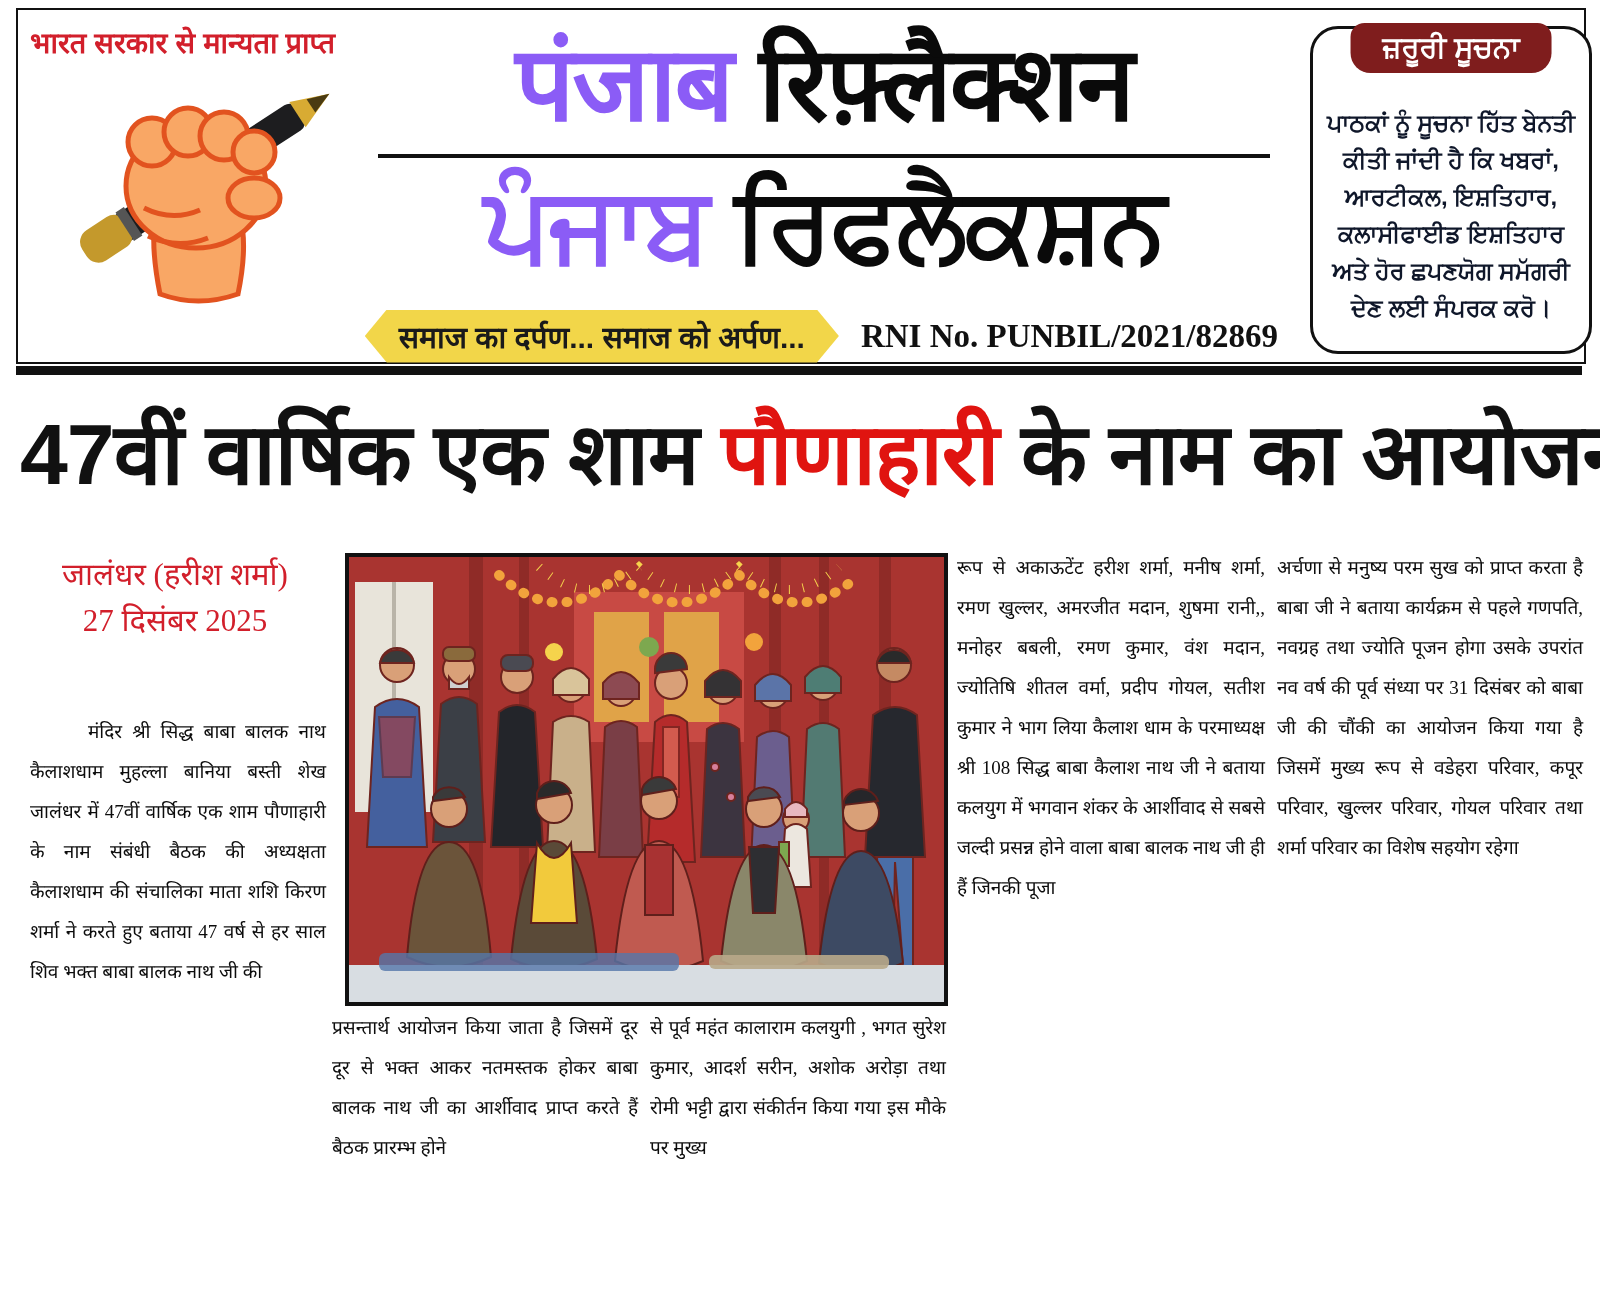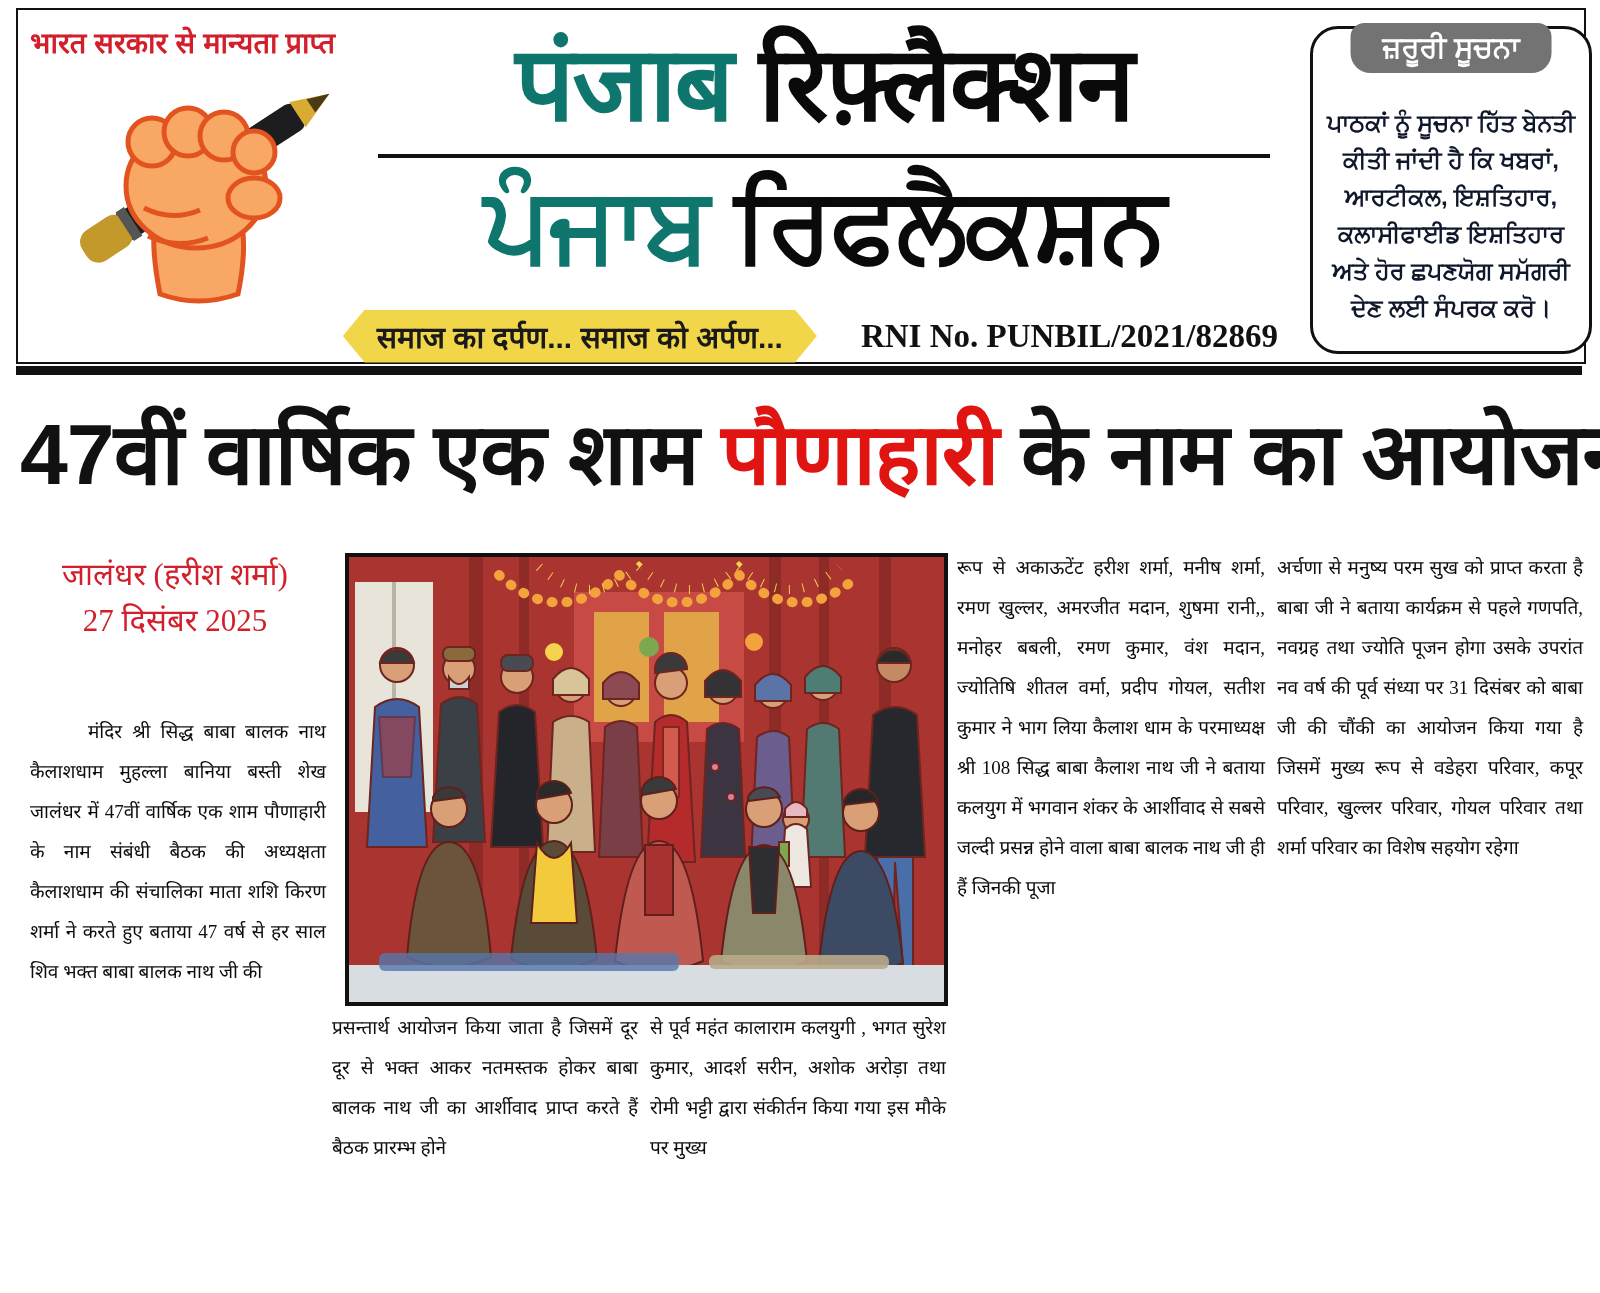--- a/index.html
+++ b/index.html
@@ -12,36 +12,36 @@
   #accreditation{position:absolute;left:12px;top:12px;width:320px;
                  font-family:"Liberation Sans","DejaVu Sans",sans-serif;
                  font-weight:700;font-size:29px;color:#d21f2b;}
   #logo-wrap{position:absolute;left:30px;top:48px;width:300px;height:252px;}
   #email-row{position:absolute;left:14px;top:306px;width:330px;display:flex;align-items:center;gap:12px;}
   #email-text{font-weight:700;font-size:25px;font-family:"Liberation Serif",serif;}
 
   #masthead{position:absolute;left:352px;top:10px;width:908px;height:300px;text-align:center;}
   .mast-line{font-family:"Liberation Sans","DejaVu Sans",sans-serif;font-weight:700;
              font-size:104px;line-height:128px;white-space:nowrap;letter-spacing:-2px;}
-  .mast-red{color:#0f766e;}
+  .mast-red{color:#8b5cf6;}
   .mast-black{color:#0a0a0a;}
   #mast-divider{height:4px;background:#111;margin:6px 8px 2px 8px;}
   #mast-bottom{position:absolute;left:352px;top:300px;width:908px;height:52px;
                display:flex;align-items:center;justify-content:flex-end;}
   #tagline-banner{background:#f2d649;color:#1a1a1a;font-weight:700;font-size:30px;
                   font-family:"Liberation Sans","DejaVu Sans",sans-serif;
                   padding:6px 34px;white-space:nowrap;
                   clip-path:polygon(0 50%,22px 0,calc(100% - 22px) 0,100% 50%,calc(100% - 22px) 100%,22px 100%);}
-  #rni{font-weight:700;font-size:33px;margin-left:44px;white-space:nowrap;
+  #rni{font-weight:700;font-size:33px;margin-left:22px;white-space:nowrap;
        font-family:"Liberation Serif","DejaVu Serif",serif;}
 
   #notice-box{position:absolute;left:1292px;top:16px;width:276px;height:322px;
               border:3px solid #111;border-radius:28px;background:#fff;}
   #notice-banner{position:absolute;left:50%;transform:translateX(-50%);top:-6px;
-                 background:#737373;color:#fff;font-weight:700;font-size:29px;
+                 background:#7f1d1d;color:#fff;font-weight:700;font-size:29px;
                  font-family:"Liberation Sans","DejaVu Sans",sans-serif;
                  padding:8px 32px;border-radius:14px 14px 20px 20px;white-space:nowrap;}
   #notice-body{position:absolute;left:8px;right:8px;top:58px;bottom:8px;
                font-weight:700;font-size:24px;line-height:37px;text-align:center;
                font-family:"Liberation Sans","DejaVu Sans",sans-serif;color:#0f172a;
                display:flex;align-items:center;justify-content:center;}
 
   #header-bar{position:absolute;left:16px;top:366px;width:1566px;height:9px;background:#111;}
 
   

